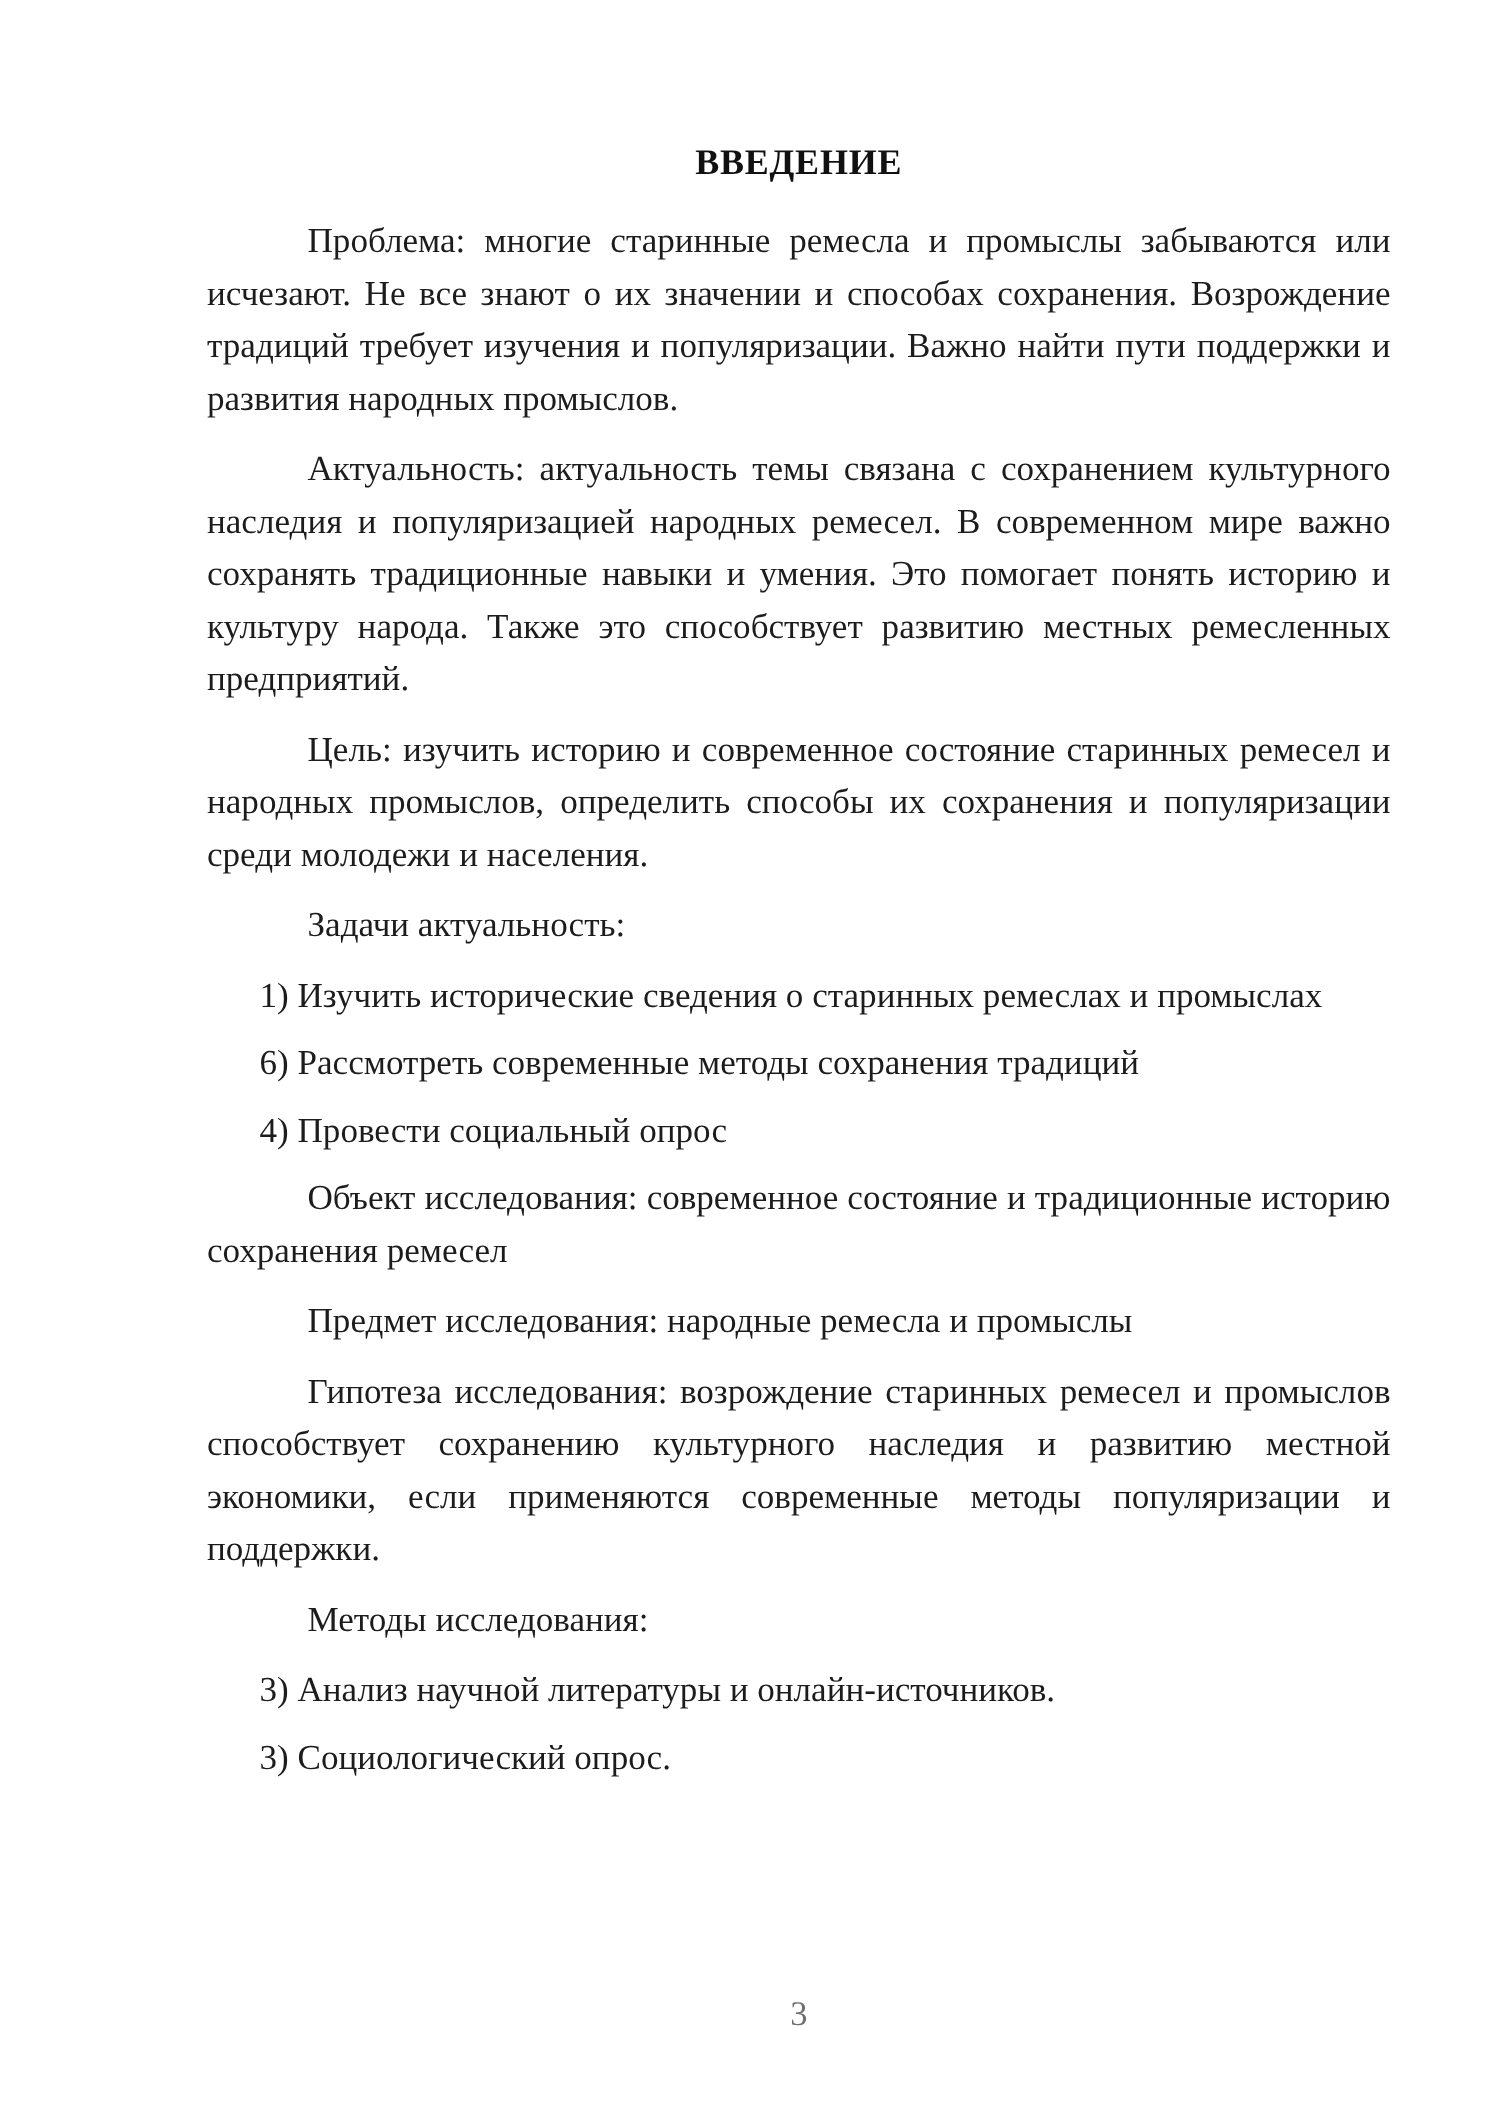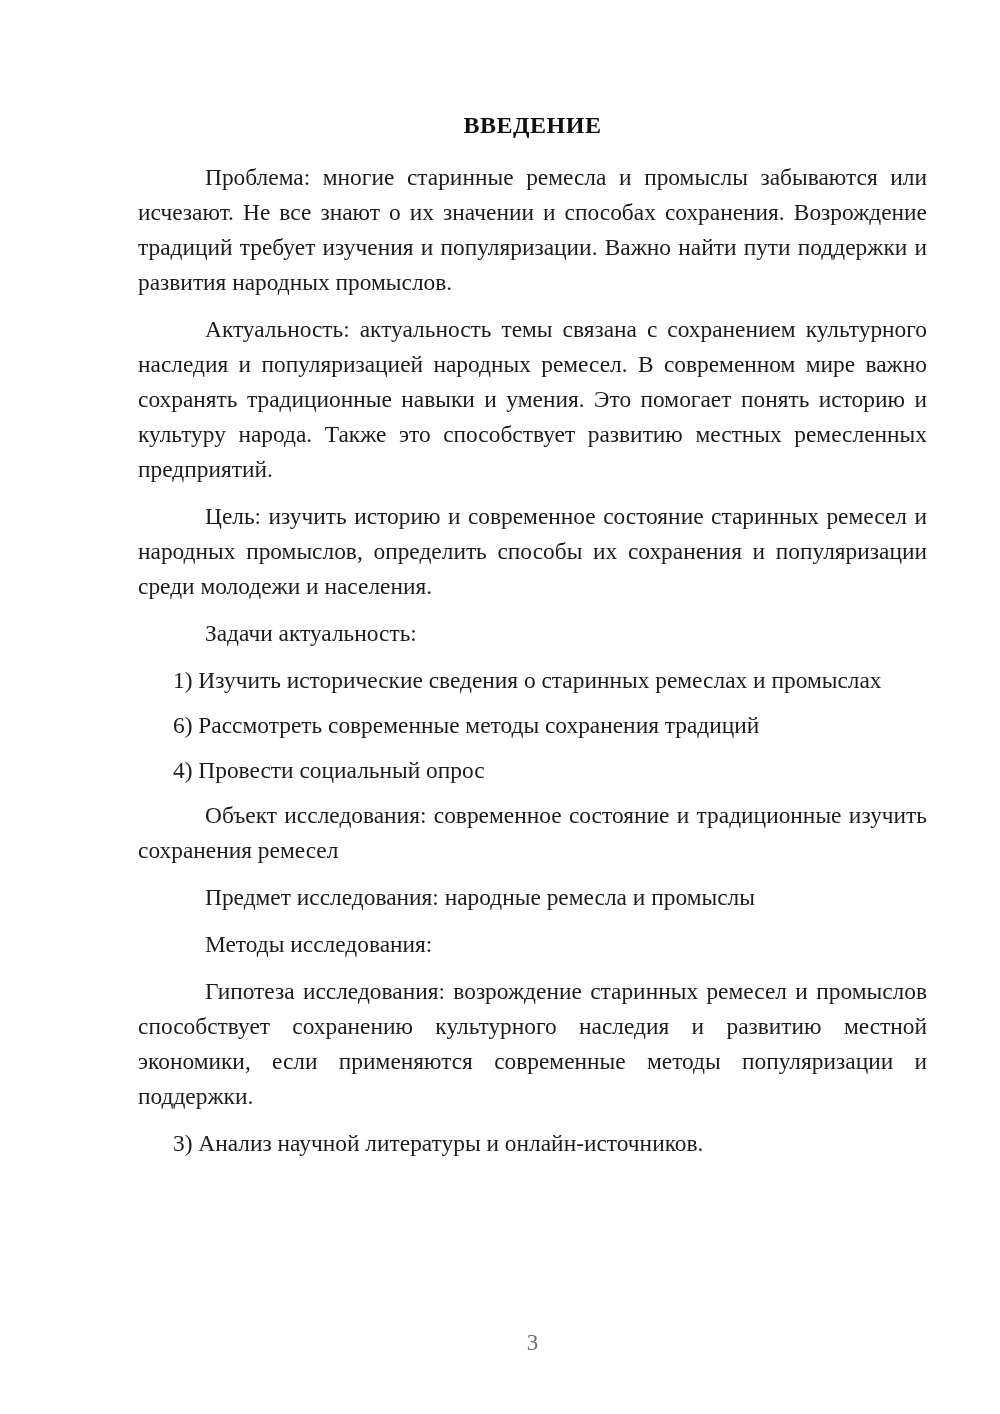--- a/index.html
+++ b/index.html
@@ -12,21 +12,21 @@
     width: 1000px;
     height: 1414px;
     background: #ffffff;
     overflow: hidden;
     font-family: "Liberation Serif", "DejaVu Serif", serif;
     color: #1c1c1c;
   }
   .content {
     position: absolute;
     left: 138px;
-    top: 108px;
+    top: 92px;
     width: 789px;
     font-size: 23.4px;
     line-height: 35px;
     hyphens: none;
   }
   .doc-title {
     margin: 0 0 17px 0;
     font-size: 24px;
     font-weight: bold;
     text-align: center;
@@ -72,28 +72,29 @@
     <p class="para">Задачи актуальность:</p>
 
     <div class="list-item">1) Изучить исторические сведения о старинных ремеслах и промыслах</div>
 
     <div class="list-item">6) Рассмотреть современные методы сохранения традиций</div>
 
 
     <div class="list-item">4) Провести социальный опрос</div>
 
 
-    <p class="para">Объект исследования: современное состояние и традиционные изучить сохранения ремесел</p>
+    <p class="para">Объект исследования: современное состояние и традиционные историю сохранения ремесел</p>
 
     <p class="para">Предмет исследования: народные ремесла и промыслы</p>
 
+    <p class="para">Гипотеза исследования: возрождение старинных ремесел и промыслов способствует сохранению культурного наследия и развитию местной экономики, если применяются современные методы популяризации и поддержки.</p>
+
     <p class="para">Методы исследования:</p>
-
-    <p class="para">Гипотеза исследования: возрождение старинных ремесел и промыслов способствует сохранению культурного наследия и развитию местной экономики, если применяются современные методы популяризации и поддержки.</p>
 
     <div class="list-item">3) Анализ научной литературы и онлайн-источников.</div>
 
 
+    <div class="list-item">3) Социологический опрос.</div>
 
   </div>
 
   <div class="page-number">3</div>
 </div>
 
 </body></html>

